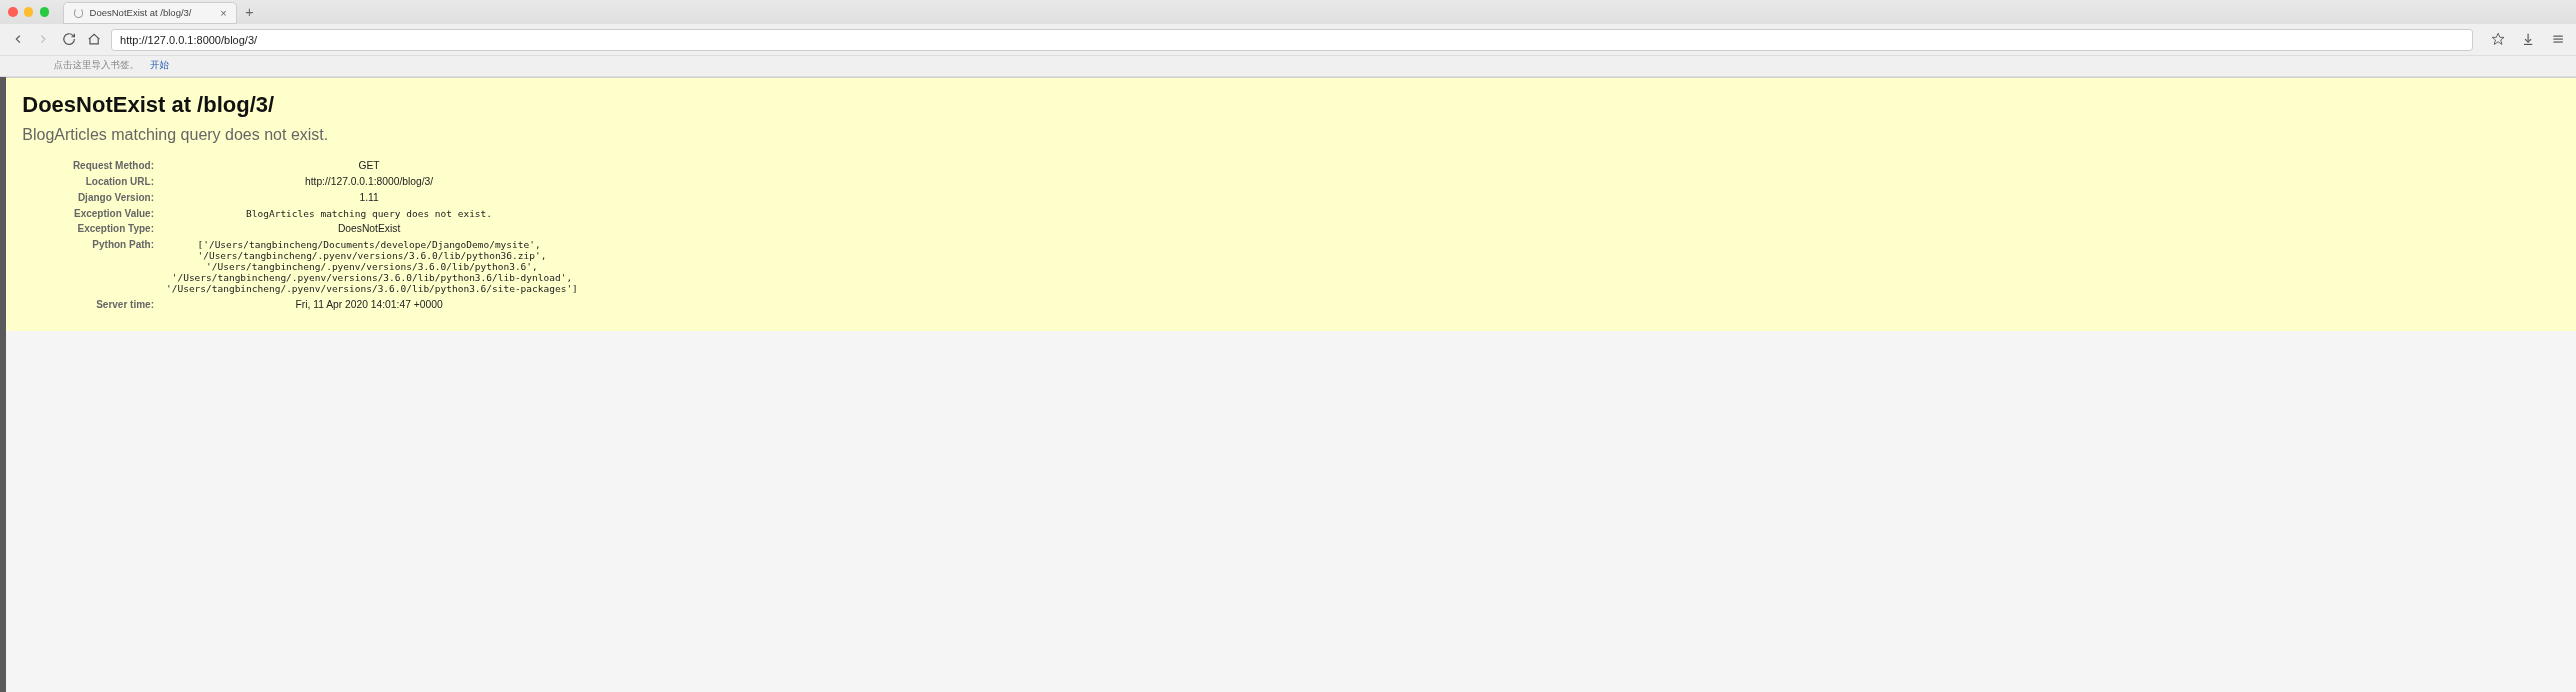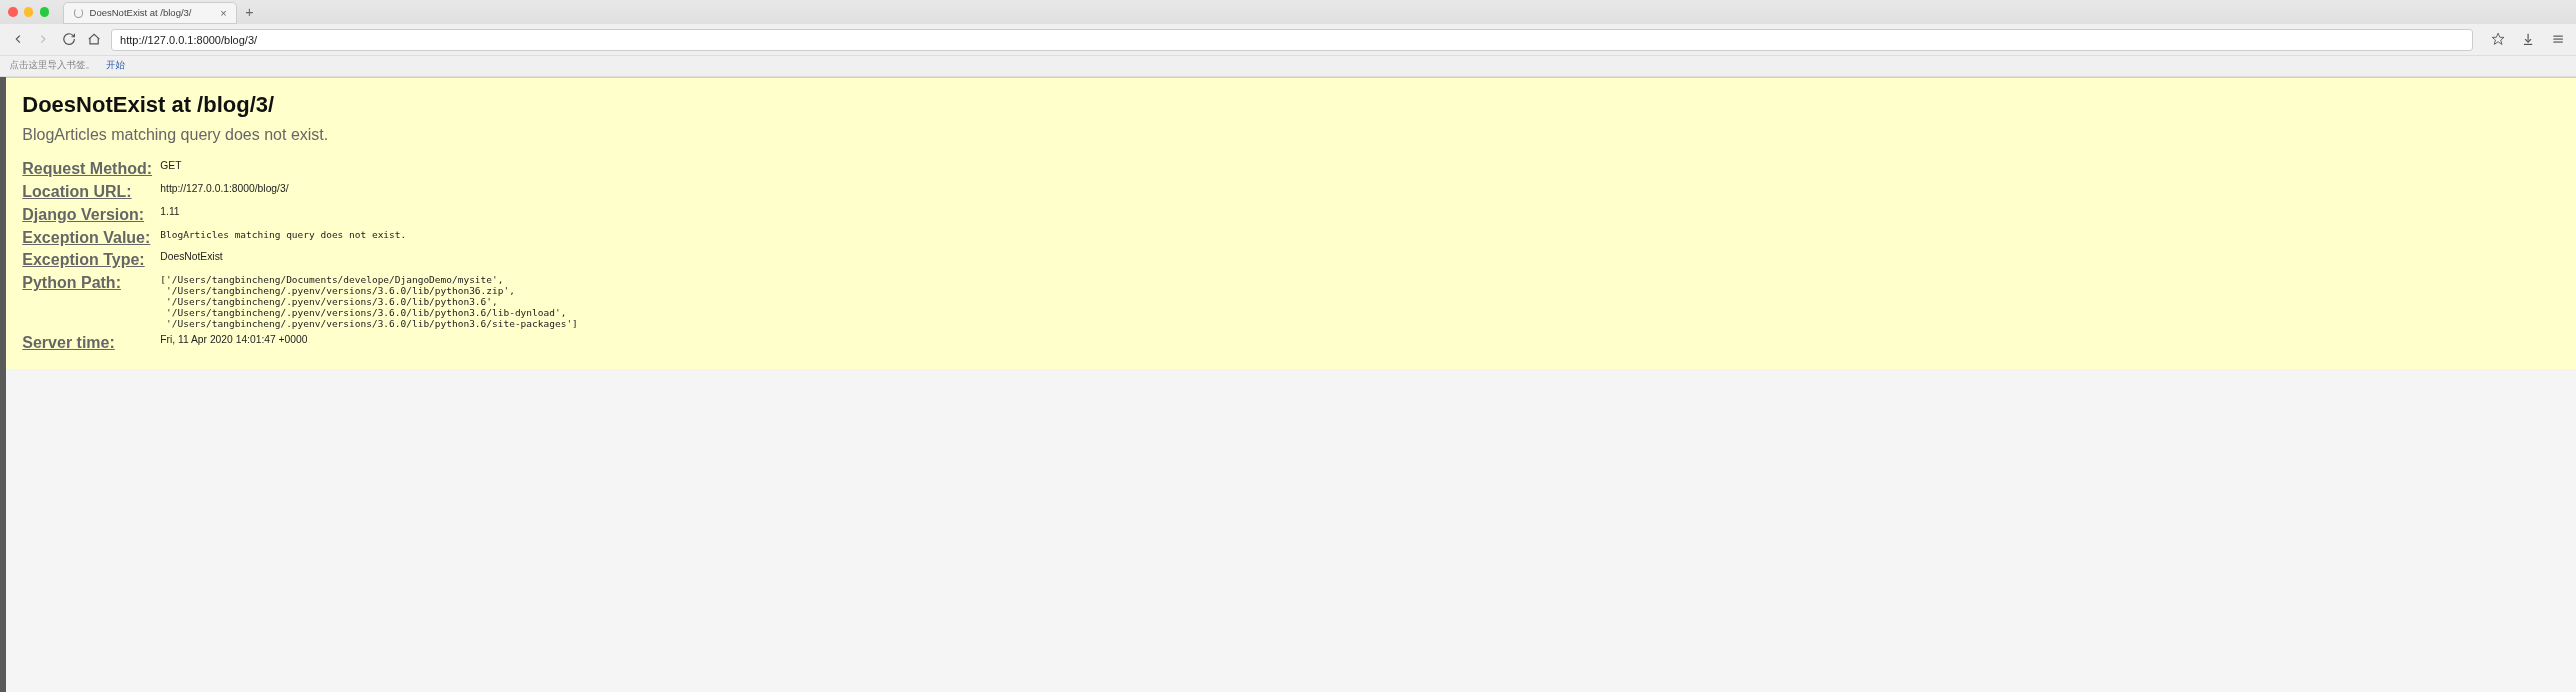--- a/index.html
+++ b/index.html
@@ -115,21 +115,21 @@
     .bookmarks-bar {
       display: flex;
       align-items: center;
       height: 20.6px;
       padding: 0 9.5px;
       background: #f0f0f0;
       border-bottom: 0.8px solid #ddd;
       font-size: 9.5px;
       gap: 11px;
     }
-    .bookmarks-hint { color: #888; }
+    .bookmarks-hint { color: #888; margin-left: 44px; }
     .bookmark-link { color: #2a5db0; font-family: Liberation Serif, serif; }
     .error-page {
       background: #ffffcc;
       padding: 14.2px 16px;
       font-family: sans-serif;
       min-height: 253px;
       margin-left: 6.3px;
     }
     .error-page h1 {
       font-size: 22px;
@@ -144,34 +144,35 @@
       margin-bottom: 14.2px;
     }
     .summary-table {
       display: table;
     }
     .summary-row {
       display: table-row;
     }
     .summary-label {
       display: table-cell;
+      text-align: right;
       padding: 2.4px 6.3px 2.4px 0;
       font-weight: 700;
       color: #666;
-      font-size: 16px;
+      font-size: 10px;
       vertical-align: top;
       width: 138px;
-      text-decoration: underline;
     }
     .summary-value {
       display: table-cell;
       padding: 2.4px 0;
       font-size: 10.3px;
       color: #222;
       vertical-align: top;
+      text-align: center;
     }
     .mono {
       font-family: "Menlo", "Monaco", "Consolas", monospace;
       font-size: 9.5px;
       white-space: pre;
     }
     .left-dark {
       position: absolute;
       left: 0;
       top: 77px;

